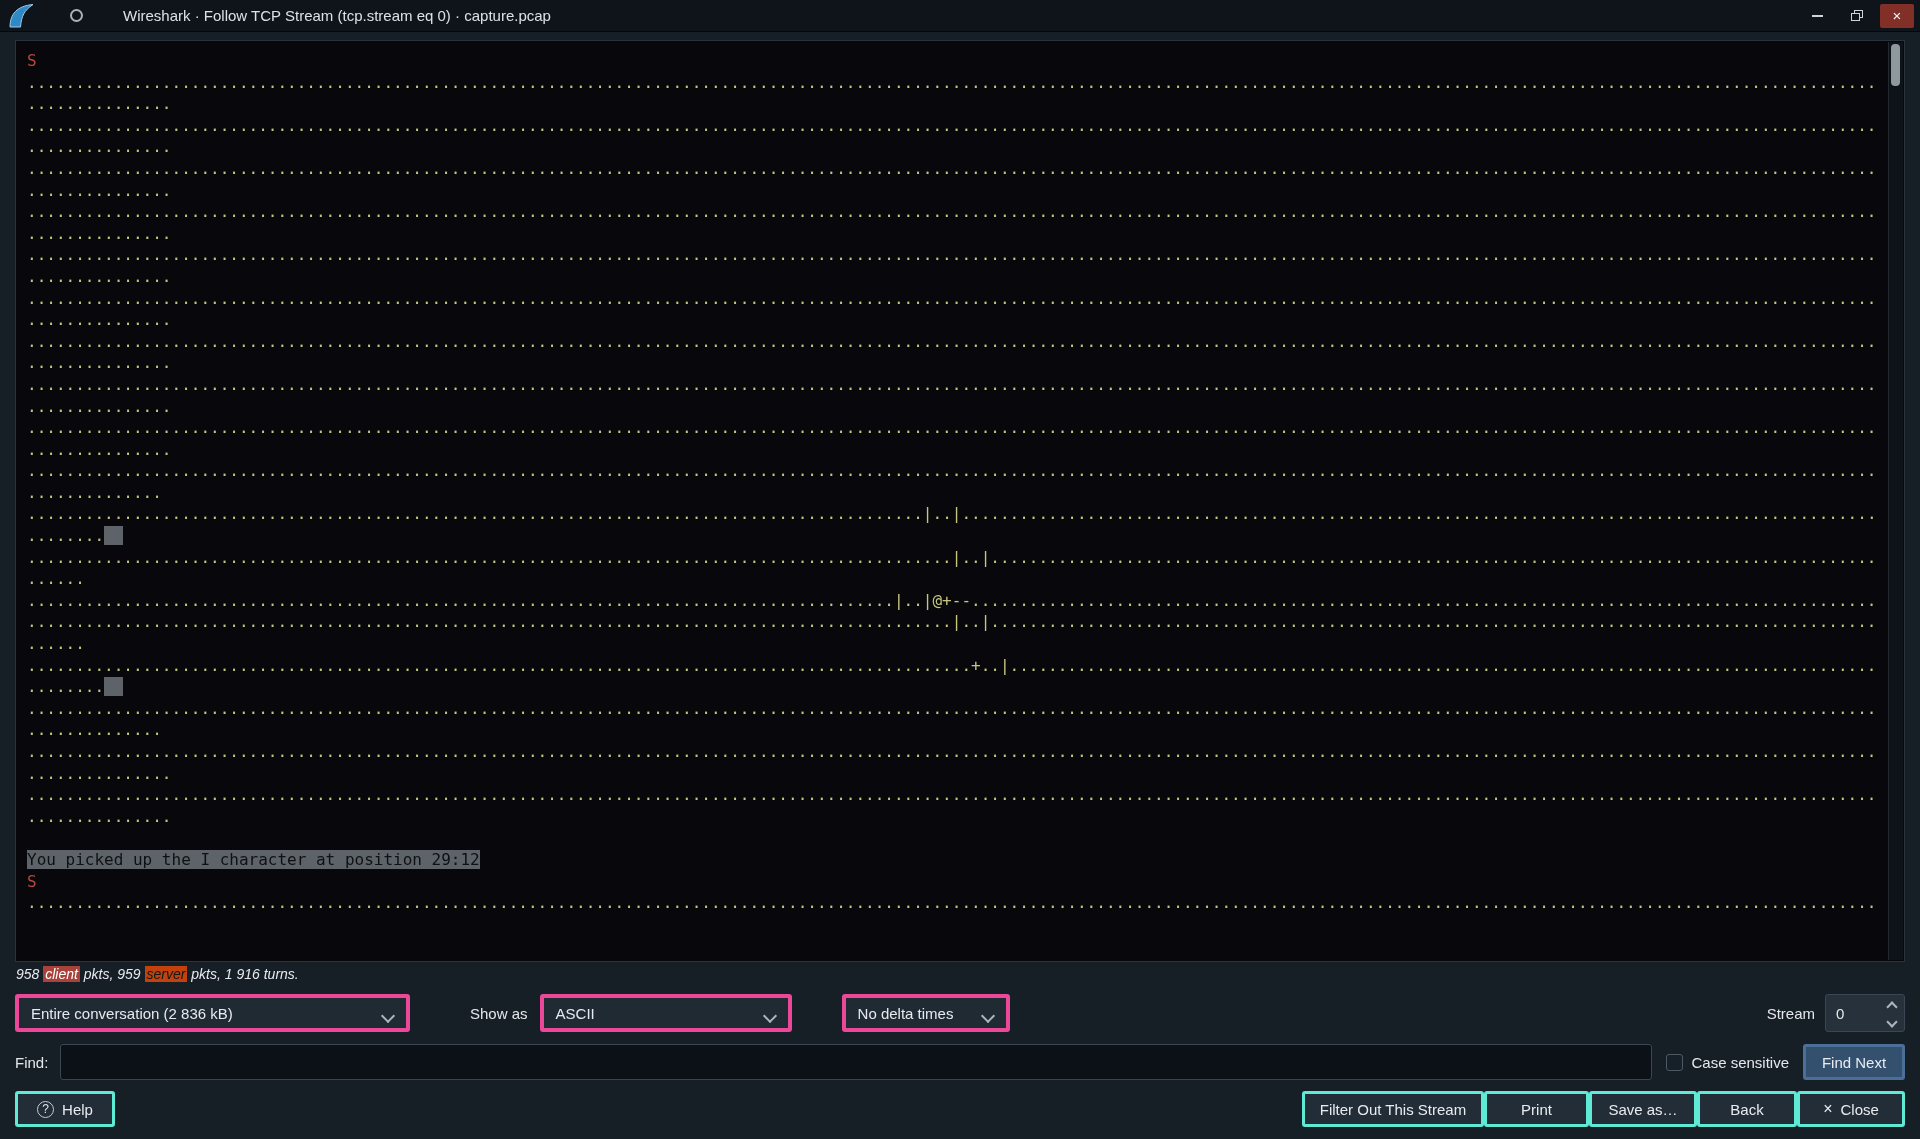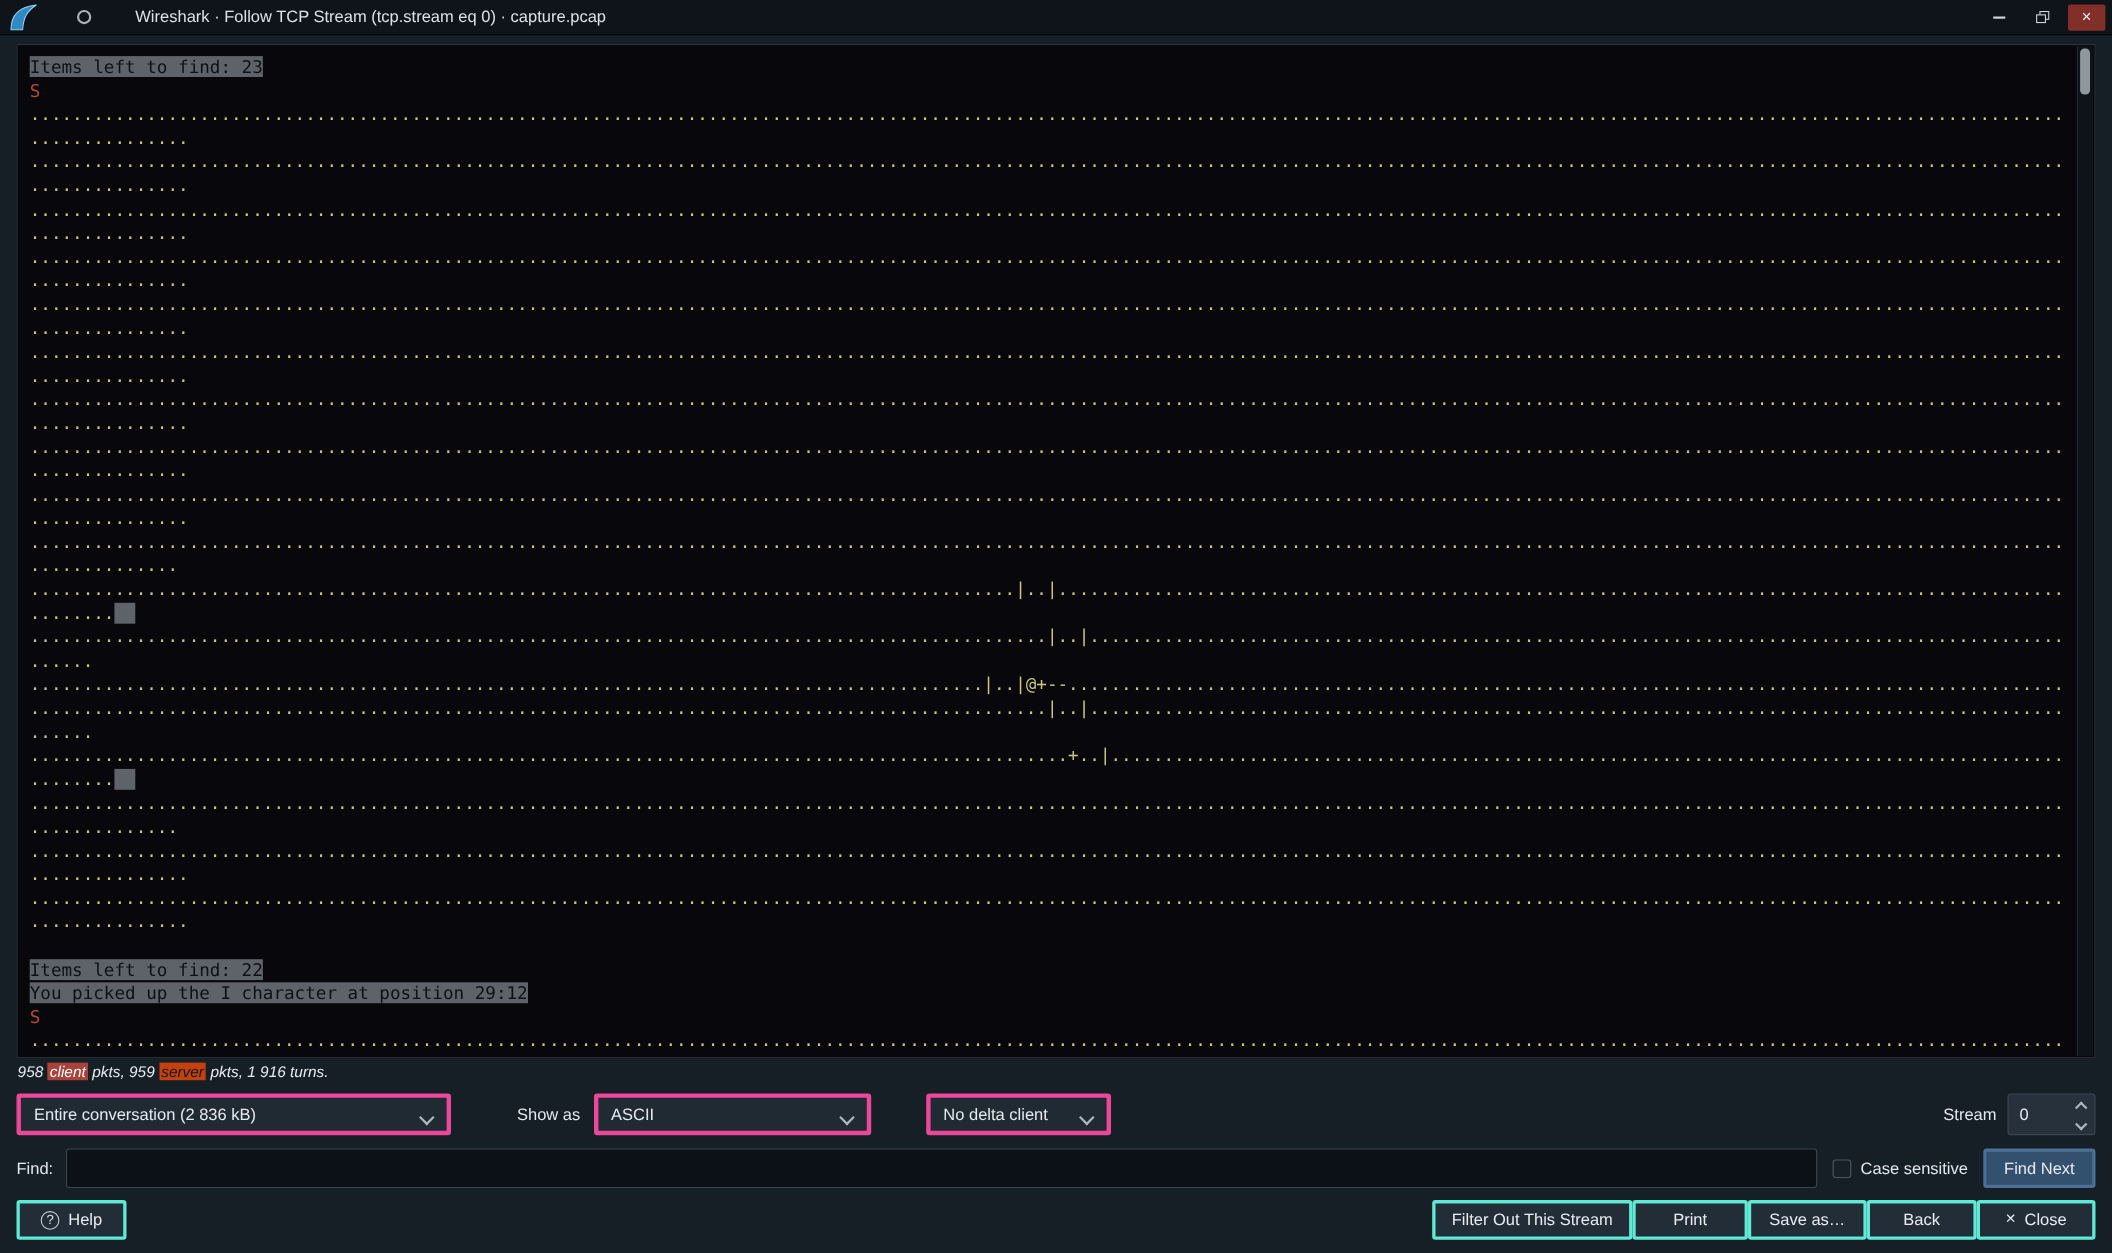--- a/index.html
+++ b/index.html
@@ -97,21 +97,20 @@
         <span class="max-glyph"></span>
       </div>
     <div class="win-btn close-win">
         <span class="x-glyph">×</span>
       </div>
   </div>
 </div>
 
 <div class="stream-area">
   <div class="stream-content" id="stream-content">
-      <div class="sline c-server"><span class="sel">Items left to find: 23</span></div>
       <div class="sline c-client"><span>S</span></div>
       <div class="sline c-server"><span>................................................................................................................................................................................................</span></div>
       <div class="sline c-server"><span>...............</span></div>
       <div class="sline c-server"><span>................................................................................................................................................................................................</span></div>
       <div class="sline c-server"><span>...............</span></div>
       <div class="sline c-server"><span>................................................................................................................................................................................................</span></div>
       <div class="sline c-server"><span>...............</span></div>
       <div class="sline c-server"><span>................................................................................................................................................................................................</span></div>
       <div class="sline c-server"><span>...............</span></div>
       <div class="sline c-server"><span>................................................................................................................................................................................................</span></div>
@@ -135,21 +134,20 @@
       <div class="sline c-server"><span>......</span></div>
       <div class="sline c-server"><span>..................................................................................................</span><span>+..|</span><span>..........................................................................................</span></div>
       <div class="sline c-server"><span>........</span><span class="sel">  </span></div>
       <div class="sline c-server"><span>................................................................................................................................................................................................</span></div>
       <div class="sline c-server"><span>..............</span></div>
       <div class="sline c-server"><span>................................................................................................................................................................................................</span></div>
       <div class="sline c-server"><span>...............</span></div>
       <div class="sline c-server"><span>................................................................................................................................................................................................</span></div>
       <div class="sline c-server"><span>...............</span></div>
       <div class="sline c-server"> </div>
-      <div class="sline c-server"><span class="sel">Items left to find: 22</span></div>
       <div class="sline c-server"><span class="sel">You picked up the I character at position 29:12</span></div>
       <div class="sline c-client"><span>S</span></div>
       <div class="sline c-server"><span>................................................................................................................................................................................................</span></div>
     </div>
   <div class="scrollbar">
     <div class="scroll-thumb"></div>
   </div>
 </div>
 
 <div class="status-line" id="status-line"><span>958 </span><span class="hl-client">client</span><span> pkts, 959 </span><span class="hl-server">server</span><span> pkts, 1 916 turns.</span></div>
@@ -158,21 +156,21 @@
   <div class="combo combo-conversation">
     <span>Entire conversation (2 836 kB)</span>
     <span class="chev-down"></span>
   </div>
   <span class="showas-label">Show as</span>
   <div class="combo combo-showas">
     <span>ASCII</span>
     <span class="chev-down"></span>
   </div>
   <div class="combo combo-delta">
-    <span>No delta client</span>
+    <span>No delta times</span>
     <span class="chev-down"></span>
   </div>
   <span class="stream-label">Stream</span>
   <div class="spinbox">
     <span>0</span>
     <span class="spin-arrows">
       <span class="chev-up-sm"></span>
       <span class="chev-down-sm"></span>
     </span>
   </div>

